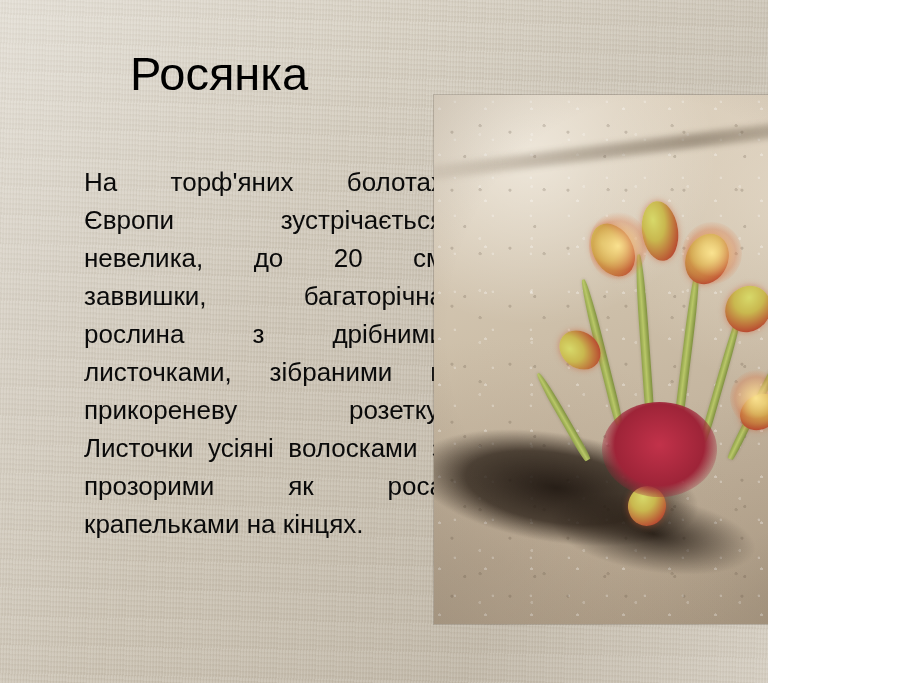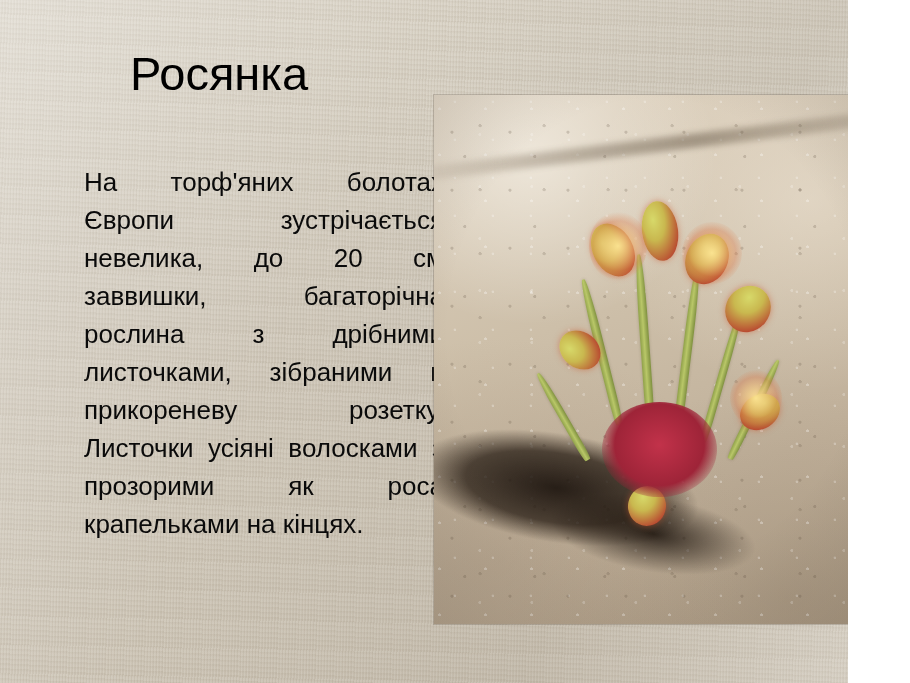--- a/index.html
+++ b/index.html
@@ -7,21 +7,21 @@
     padding: 0;
   }
   body {
     width: 910px;
     height: 683px;
     overflow: hidden;
     font-family: "Liberation Sans", sans-serif;
   }
   .slide {
     position: relative;
-    width: 848px;
+    width: 768px;
     height: 683px;
     background-color: #cfc7b8;
     background-image:
       linear-gradient(115deg, rgba(255,255,255,0.30) 0%, rgba(255,255,255,0.00) 38%, rgba(120,108,92,0.10) 72%, rgba(255,255,255,0.18) 100%),
       repeating-linear-gradient(92deg, rgba(255,255,255,0.10) 0px, rgba(255,255,255,0.10) 1px, rgba(160,150,135,0.08) 2px, rgba(160,150,135,0.08) 3px),
       repeating-linear-gradient(3deg, rgba(255,255,255,0.06) 0px, rgba(255,255,255,0.06) 2px, rgba(150,140,124,0.07) 4px, rgba(150,140,124,0.07) 5px),
       linear-gradient(180deg, #d7d0c2 0%, #cdc5b6 45%, #c9c0b0 100%);
     overflow: hidden;
   }
   .slide-title {

